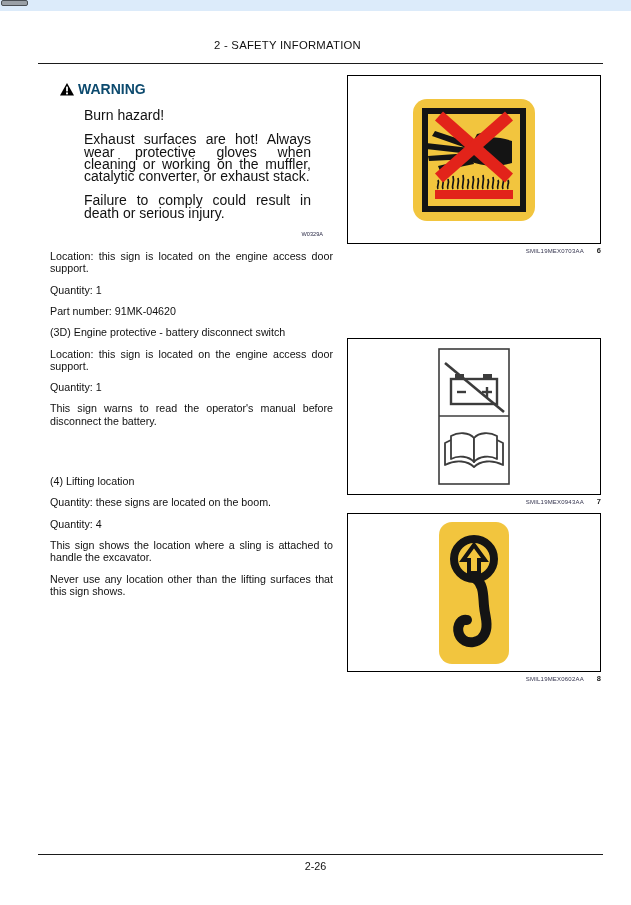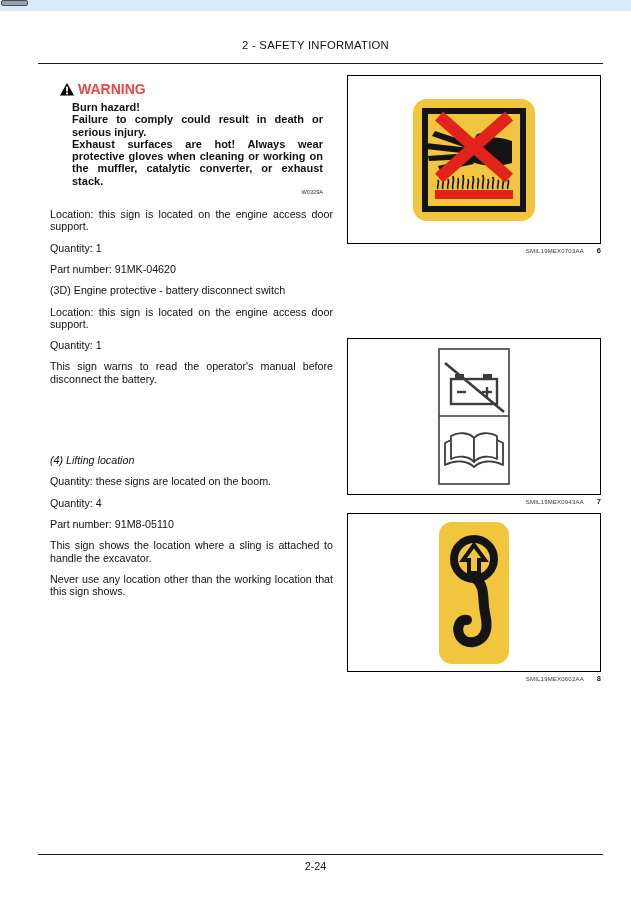--- a/index.html
+++ b/index.html
@@ -5,35 +5,35 @@
   html,body{margin:0;padding:0;}
   body{
     width:631px;height:905px;position:relative;background:#ffffff;
     font-family:"Liberation Sans", sans-serif;color:#1a1a1a;
     overflow:hidden;
   }
   .viewer-strip{position:absolute;top:0;left:0;width:631px;height:11px;background:#dcebfa;}
   .viewer-tab{position:absolute;top:0;left:1px;width:27px;height:6px;background:#9aa0a6;border:1px solid #4a4f54;border-radius:2px;box-sizing:border-box;}
   .page{position:absolute;top:11px;left:0;width:631px;height:894px;background:#ffffff;}
 
-  .header-title{position:absolute;top:28px;left:0;width:575px;text-align:center;font-size:11.3px;letter-spacing:.25px;color:#111;margin-left:28px;}
+  .header-title{position:absolute;top:28px;left:0;width:575px;text-align:center;font-size:11.3px;letter-spacing:.25px;color:#111;}
   .rule{position:absolute;left:38px;width:565px;border-top:1.6px solid #1b1b1b;height:0;}
   .header-rule{top:52px;}
   .footer-rule{top:843px;}
   .footer-page{position:absolute;top:849px;left:0;width:631px;text-align:center;font-size:10.8px;color:#111;}
 
   .left-col{position:absolute;left:50px;top:67px;width:283px;}
   .para{margin:0 0 9px 0;font-size:10.7px;line-height:12.3px;text-align:justify;color:#111;}
   .sec-heading{text-align:left;}
-  .gap-top{margin-top:69px;font-style:italic;}
+  .gap-top{margin-top:48px;}
 
   .warning{margin:3px 0 13px 10px;}
-  .warning-head{display:flex;align-items:center;gap:4px;font-weight:bold;font-size:14px;color:#ef4444;margin:0 0 4px 0;}
+  .warning-head{display:flex;align-items:center;gap:4px;font-weight:bold;font-size:14px;color:#0c4a6e;margin:0 0 4px 0;}
   .warning-body{margin-left:12px;width:251px;}
-  .warning-body p{margin:0;font-size:11px;line-height:12.3px;font-weight:bold;text-align:justify;color:#111;}
+  .warning-body p{margin:12px;font-size:14px;line-height:12.3px;font-weight:normal;text-align:justify;color:#111;}
   .warning-code{margin-left:12px;width:251px;text-align:right;font-size:5.6px;color:#2a2a46;margin-top:2px;}
 
   .figure{position:absolute;left:347px;width:254px;}
   .fig6{top:64px;}
   .fig7{top:327px;}
   .fig8{top:502px;}
   .figure-box{border:1.2px solid #000;background:#fff;display:flex;align-items:center;justify-content:center;box-sizing:border-box;}
   .fig6 .figure-box{height:169px;}
   .fig7 .figure-box{height:157px;}
   .fig8 .figure-box{height:159px;}
@@ -60,41 +60,40 @@
       <div class="warning-head">
         <svg width="14" height="13" viewBox="0 0 14 13">
           <polygon points="7,0 14,12.6 0,12.6" fill="#000"></polygon>
           <rect x="6.1" y="3.6" width="1.8" height="4.8" fill="#fff"></rect>
           <circle cx="7" cy="10.4" r="1.05" fill="#fff"></circle>
         </svg>
         <span>WARNING</span>
       </div>
       <div class="warning-body">
         <p>Burn hazard!</p>
+        <p>Exhaust surfaces are hot!  Always wear protective gloves when cleaning or working on the muffler, catalytic converter, or exhaust stack.</p>
         <p>Failure to comply could result in death or serious injury.</p>
-        <p>Exhaust surfaces are hot!  Always wear protective gloves when cleaning or working on the muffler, catalytic converter, or exhaust stack.</p>
       </div>
       <div class="warning-code">W0329A</div>
     </div>
 
     <p class="para">Location:  this sign is located on the engine access door support.</p>
     <p class="para">Quantity:  1</p>
     <p class="para">Part number:  91MK-04620</p>
 
     <p class="para sec-heading">(3D) Engine protective - battery disconnect switch</p>
     <p class="para">Location:  this sign is located on the engine access door support.</p>
     <p class="para">Quantity:  1</p>
     <p class="para">This sign warns to read the operator's manual before disconnect the battery.</p>
 
     <p class="para sec-heading gap-top">(4) Lifting location</p>
     <p class="para">Quantity:  these signs are located on the boom.</p>
     <p class="para">Quantity:  4</p>
-    <p class="para">Part number:  91M8-05110</p>
     <p class="para">This sign shows the location where a sling is attached to handle the excavator.</p>
-    <p class="para">Never use any location other than the working location that this sign shows.</p>
+    <p class="para">Never use any location other than the lifting surfaces that this sign shows.</p>
 
   </div>
 
   <div class="figure fig6">
     <div class="figure-box">
       <svg width="122" height="122" viewBox="0 0 122 122">
         <rect x="0" y="0" width="122" height="122" rx="14" fill="#F2C53E"></rect>
         <rect x="12" y="12" width="98" height="98" fill="none" stroke="#141414" stroke-width="6"></rect>
         <g fill="#141414">
           <path d="M56,42 C68,37 86,37 99,42 L99,64 C84,69 68,67 56,62 Z"></path>
@@ -172,15 +171,15 @@
         <path d="M36,56 C45,62 44,74 45,84 C46,95 49,100 47,108 C44,122 25,125 20,112 C17,103 23,96 28,98" fill="none" stroke="#141414" stroke-width="10" stroke-linecap="round"></path>
       </svg>
     </div>
     <div class="figure-caption">
       <span class="figure-code">SMIL19MEX0602AA</span>
       <span class="figure-number">8</span>
     </div>
   </div>
 
   <div class="rule footer-rule"></div>
-  <div class="footer-page">2-24</div>
+  <div class="footer-page">2-26</div>
 
 </div>
 
 </body></html>

